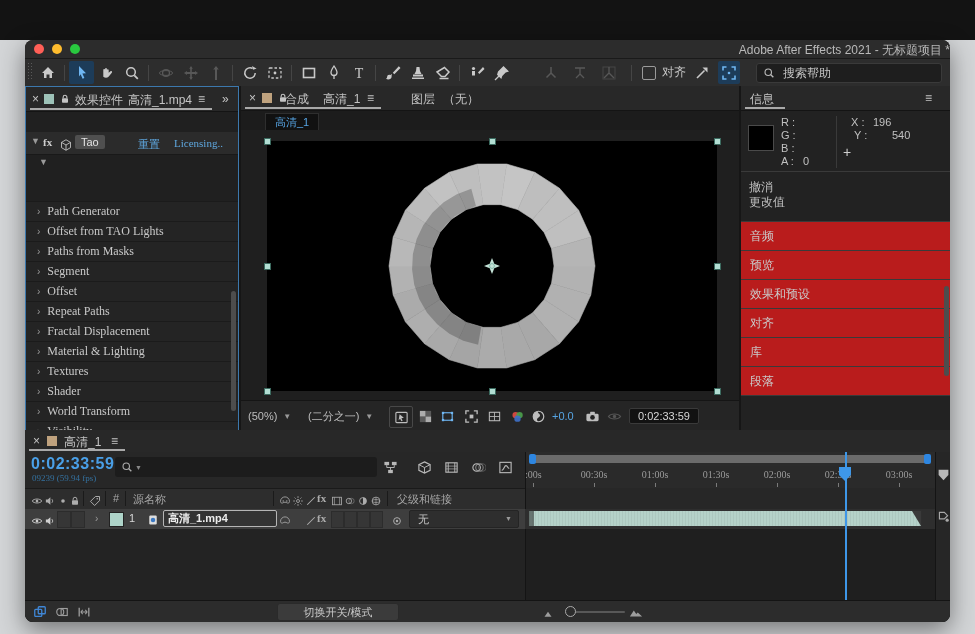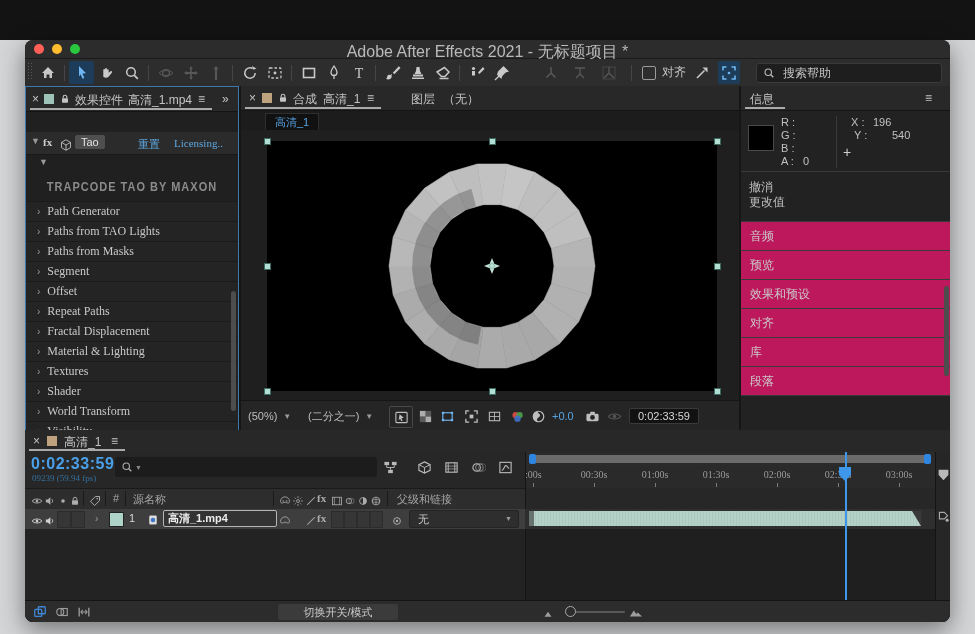--- a/index.html
+++ b/index.html
@@ -5,21 +5,21 @@
   html,body{margin:0;padding:0;width:975px;height:634px;overflow:hidden;
     background:#d3d5d7;font-family:"Liberation Sans",sans-serif;
     -webkit-font-smoothing:antialiased;}
   .abs{position:absolute;}
   .top-strip{position:absolute;left:0;top:0;width:975px;height:40px;background:#131313;}
   .window{position:absolute;left:25px;top:40px;width:925px;height:582px;background:#161616;
     border-radius:8px;overflow:hidden;box-shadow:0 8px 24px rgba(0,0,0,.45);}
   
   .titlebar{position:absolute;left:0;top:0;width:100%;height:18px;background:#2c2c2c;border-bottom:1px solid #1a1a1a;}
   .tl{position:absolute;top:4px;width:10px;height:10px;border-radius:50%;}
-  .title-text{position:absolute;left:0;right:0;top:2px;text-align:center;font-size:16px;color:#b9b9b9;}
+  .title-text{position:absolute;left:0;right:0;top:2px;text-align:right;font-size:12px;color:#b9b9b9;}
   
   .toolbar{position:absolute;left:0;top:19px;width:100%;height:27px;background:#2d2d2d;border-bottom:1px solid #171717;}
   .drag-dots{position:absolute;left:3px;top:4px;width:5px;height:18px;
     background-image:repeating-linear-gradient(180deg,#5a5a5a 0 1px,transparent 1px 3px),repeating-linear-gradient(180deg,#5a5a5a 0 1px,transparent 1px 3px);
     background-size:1px 100%,1px 100%;background-position:0 0,3px 0;background-repeat:no-repeat;}
   #toolbar-tools{position:absolute;left:10px;top:0;height:27px;display:flex;align-items:center;}
   .tool{width:25px;height:23px;display:flex;align-items:center;justify-content:center;color:#c9c9c9;border-radius:2px;}
   .tool svg{width:16px;height:16px;fill:currentColor;}
   .tool.active{background:#1d3c59;color:#6fb6f2;}
   .tool.disabled{color:#585858;}
@@ -55,21 +55,21 @@
   .comp-frame{position:absolute;background:#000;}
   .handle{position:absolute;width:7px;height:7px;background:#b2ded3;border:1px solid #3c6b60;box-sizing:border-box;}
   .vtool{position:absolute;top:0;height:100%;display:flex;align-items:center;color:#bdbdbd;font-size:11px;}
   .vtool svg{width:15px;height:15px;fill:currentColor;}
   .vtool.activeb{color:#6fb6f2;}
   .vtool.disabled{color:#555;}
   .tc-box{background:#121212;border:1px solid #3a3a3a;border-radius:2px;padding:1px 8px;color:#d6d6d6;font-size:11px;}
   
   .info-label{position:absolute;font-size:11px;color:#c0c0c0;}
   .divider{position:absolute;left:0;width:100%;height:1px;background:#3a3a3a;}
-  .sideheader{height:28px;border-bottom:1px solid #3a3a3a;display:flex;align-items:center;background:#be185d;}
+  .sideheader{height:28px;border-bottom:1px solid #3a3a3a;display:flex;align-items:center;background:#b91c1c;}
   .sideheader span{font-size:12px;color:#cacaca;margin-left:9px;}
   
   .tl-panel{background:#232323;}
   .big-tc{font-size:16px;font-weight:bold;color:#4aa0e8;letter-spacing:.5px;}
   .frame-info{font-size:9px;color:#34719f;font-family:"Liberation Serif",serif;}
   .tl-search{position:absolute;background:#1c1c1c;border-radius:3px;display:flex;align-items:center;padding-left:6px;gap:2px;color:#aaa;}
   .tl-icon{position:absolute;color:#b9b9b9;}
   .tl-icon svg{width:15px;height:15px;fill:currentColor;}
   .colhead{font-size:11px;color:#a6a6a6;position:absolute;top:3px;}
   .mini{position:absolute;color:#adadad;}
@@ -272,31 +272,28 @@
       <span class="abs fx-badge" style="left:17px;top:4px;">fx</span>
       <span class="abs icon12" style="left:34px;top:5px;color:#cfcfcf;">
         <svg viewBox="0 0 16 16">
             <path d="M8 1 14 4.5v7L8 15l-6-3.5v-7Z M2 4.5 8 8l6-3.5 M8 8v7" fill="none" stroke="currentColor" stroke-width="1.1"></path>
           </svg></span>
       <span class="abs effect-name-chip" style="left:49px;top:3px;">Tao</span>
       <span class="abs link" style="left:112px;top:5px;">重置</span>
       <span class="abs link" style="left:148px;top:5px;">Licensing..</span>
     </div>
     <div class="abs gray" style="left:13px;top:70px;font-size:9px;">▼</div>
-    <div class="abs" style="left:0;top:86px;width:100%;height:26px;display:flex;align-items:center;justify-content:center;">
-      <span class="banner">TRAPCODE TAO BY MAXON</span>
-    </div>
     <div id="effect-props" class="abs" style="left:0;top:114px;width:100%;">
         <div class="prop-row">
           <span class="chev">›</span>
           <span class="lbl">Path Generator</span>
         </div>
         <div class="prop-row">
           <span class="chev">›</span>
-          <span class="lbl">Paths from TAO Lights</span>
+          <span class="lbl">Offset from TAO Lights</span>
         </div>
         <div class="prop-row">
           <span class="chev">›</span>
           <span class="lbl">Paths from Masks</span>
         </div>
         <div class="prop-row">
           <span class="chev">›</span>
           <span class="lbl">Segment</span>
         </div>
         <div class="prop-row">
@@ -337,21 +334,21 @@
 
   <div class="panel" style="left:216px;top:46px;width:498px;height:344px;background:#1f1f1f;">
     <div class="tabbar">
       <span class="titem gray" style="left:8px;">×</span>
       <span class="swatch" style="left:21px;background:#bfa27e;"></span>
       <span class="titem gray icon12" style="left:36px;top:6px;">
         <svg viewBox="0 0 16 16">
             <path d="M5.5 7V5.5a2.5 2.5 0 0 1 5 0V7" fill="none" stroke="currentColor" stroke-width="1.5"></path>
             <rect x="4" y="7" width="8" height="6" rx="1" fill="currentColor"></rect>
           </svg></span>
-      <span class="titem" style="left:52px;">合成</span>
+      <span class="titem" style="left:44px;">合成</span>
       <span class="titem blue" style="left:82px;">高清_1</span>
       <span class="titem gray" style="left:126px;">≡</span>
       <div class="underline" style="left:4px;width:136px;"></div>
       <span class="titem gray" style="left:170px;">图层</span>
       <span class="titem gray" style="left:202px;">（无）</span>
     </div>
     <div class="abs" style="left:0;top:25px;width:100%;height:19px;background:#1c1c1c;border-bottom:1px solid #121212;">
       <span class="abs" style="left:24px;top:2px;background:#111;border:1px solid #2e2e2e;padding:1px 9px;font-size:11px;color:#56a4e3;">高清_1</span>
     </div>
 

